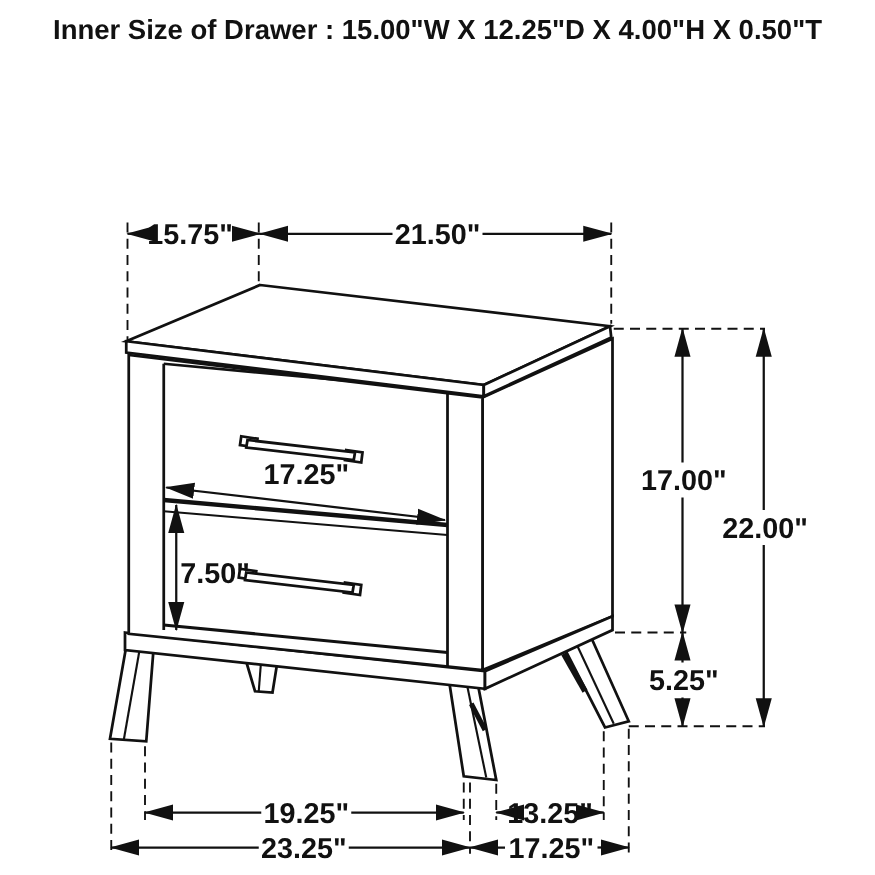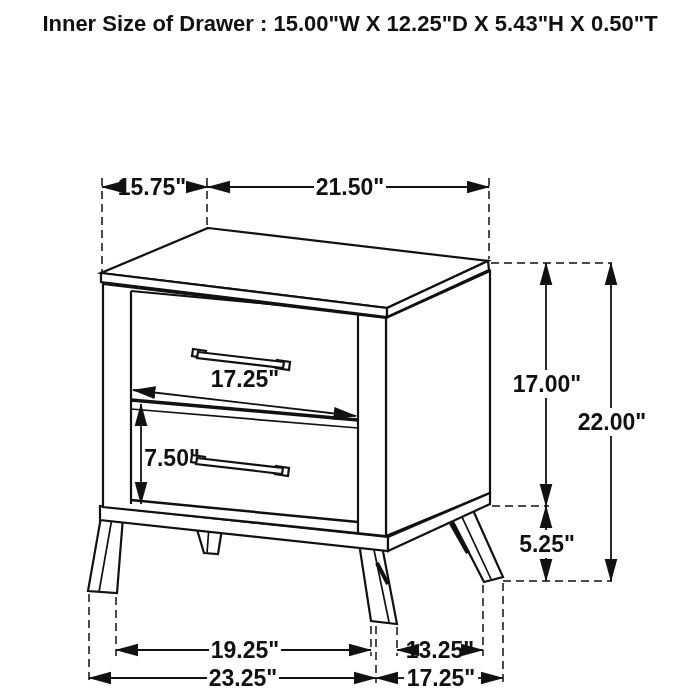--- a/index.html
+++ b/index.html
@@ -17,21 +17,21 @@
   .thin{stroke:#111;stroke-width:1.7;fill:none;}
   .dim{stroke:#111;stroke-width:1.8;fill:none;}
   .ext{stroke:#111;stroke-width:1.5;fill:none;stroke-dasharray:8 5;}
   .lbl{font-family:"Liberation Sans","DejaVu Sans",sans-serif;font-size:23px;font-weight:bold;fill:#111;}
 </style>
 </head>
 <body>
 
 <div class="stage">
 
-  <div class="title">Inner Size of Drawer : 15.00"W X 12.25"D X 5.43"H X 0.50"T</div>
+  <div class="title">Inner Size of Drawer : 15.00"W X 12.25"D X 4.00"H X 0.50"T</div>
 
   <svg width="700" height="700" viewBox="0 0 700 700">
     <defs>
       <marker id="arr" viewBox="0 0 12 8" refX="11.5" refY="4" markerWidth="13" markerHeight="9" orient="auto-start-reverse">
         <path d="M12,4 L0,0.7 L0,7.3 Z" fill="#111"></path>
       </marker>
     </defs>
 
     <g>
 

